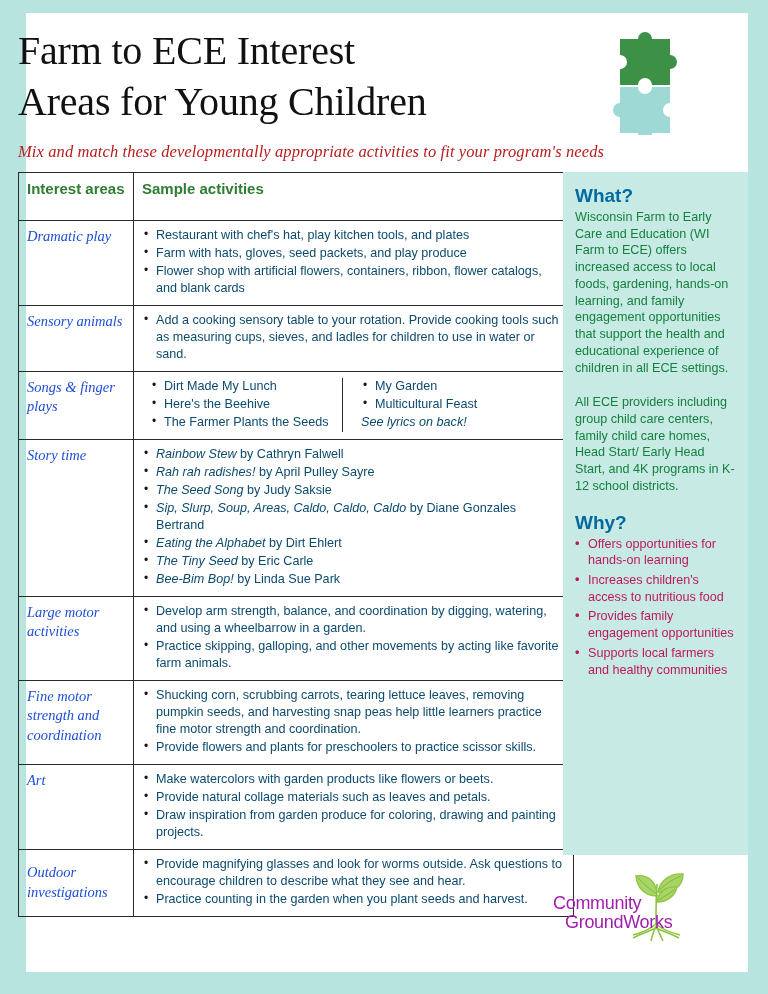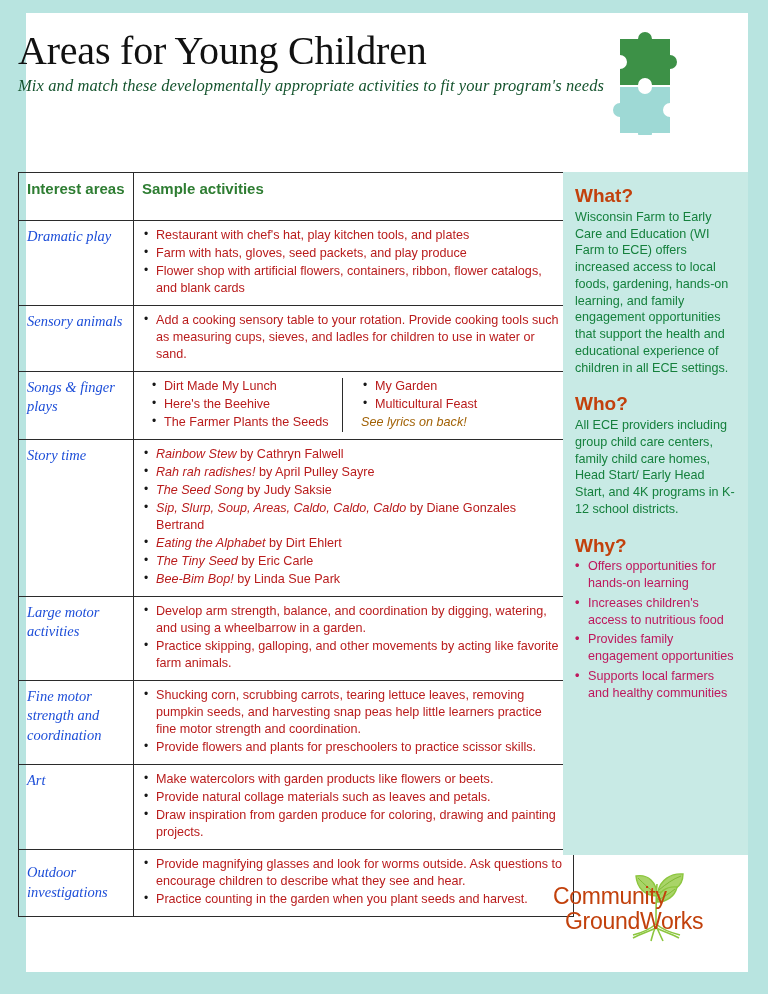--- a/index.html
+++ b/index.html
@@ -38,25 +38,25 @@
   }
   .title {
     font-family: "Liberation Serif", serif;
     font-size: 40px;
     line-height: 1.28;
     color: #111111;
     letter-spacing: -0.2px;
     width: 560px;
   }
   .subtitle {
-    margin-top: 0;
+    margin-top: 15px;
     font-family: "Liberation Serif", serif;
     font-style: italic;
     font-size: 16.5px;
-    color: #14532d;
+    color: #b91c1c;
     letter-spacing: 0.1px;
   }
 
   
   .puzzle {
     position: absolute;
     left: 598px;
     top: 25px;
     width: 100px;
     height: 110px;
@@ -105,37 +105,37 @@
 
   td.cell { font-size: 12.6px; color: #161616; }
 
   ul.bullets { list-style: none; margin: 0; padding: 0; }
   ul.bullets > li {
     position: relative;
     padding-left: 14px;
     margin-bottom: 1px;
     line-height: 1.35;
     font-size: 12.6px;
-    color: #b91c1c;
+    color: #0c4a6e;
   }
   ul.bullets > li::before {
     content: "\2022";
     position: absolute;
     left: 2px;
     top: -1px;
     font-size: 12px;
     color: #161616;
   }
   .it { font-style: italic; }
 
   .noteline {
     font-style: italic;
     font-size: 12.6px;
     line-height: 1.35;
-    color: #a16207;
+    color: #0c4a6e;
     padding-left: 0px;
     margin-top: 0px;
   }
 
   
   .split {
     display: flex;
     width: 100%;
   }
   .split .left {
@@ -157,21 +157,21 @@
     top: 172px;
     width: 185px;
     height: 683px;
     background: #c8eae5;
     padding: 14px 10px 10px 12px;
   }
   .side-h {
     font-family: "Liberation Sans", sans-serif;
     font-weight: bold;
     font-size: 19px;
-    color: #c2410c;
+    color: #0369a1;
     line-height: 1.1;
     margin-bottom: 2px;
   }
   .side-p {
     font-size: 12.6px;
     line-height: 1.33;
     color: #15803d;
     margin-bottom: 18px;
   }
   ul.side-bullets { list-style: none; margin: 0; padding: 0; }
@@ -195,37 +195,38 @@
   .cgw {
     position: absolute;
     left: 553px;
     top: 862px;
     width: 175px;
     height: 80px;
   }
   .cgw-text {
     position: absolute;
     left: 0px;
-    top: 22px;
+    top: 32px;
     font-family: "Liberation Sans", sans-serif;
-    font-size: 23px;
-    color: #c2410c;
+    font-size: 18px;
+    color: #a21caf;
     line-height: 1.08;
     letter-spacing: -0.3px;
   }
   .cgw-text .l2 { padding-left: 12px; display: block; }
 </style>
 </head>
 <body>
 
 <div id="page">
   <div class="sheet"></div>
 
   <div class="header">
     <div class="title">
+      <div>Farm to ECE Interest</div>
       <div>Areas for Young Children</div>
     </div>
     <div class="subtitle">Mix and match these developmentally appropriate activities to fit your program's needs</div>
   </div>
 
   <div class="puzzle">
     <svg viewBox="0 0 100 110" width="100" height="110" aria-hidden="true">
       <path d="M22 14 h18 a7 7 0 0 1 14 0 h18 v16 a7 7 0 0 1 0 14 v16 h-18 a7 7 0 0 0 -14 0 h-18 v-16 a7 7 0 0 0 0 -14 z" fill="#3d9147"></path>
       <path d="M22 62 h18 a7 7 0 0 0 14 0 h18 v16 a7 7 0 0 0 0 14 v16 h-18 a7 7 0 0 1 -14 0 h-18 v-16 a7 7 0 0 1 0 -14 z" fill="#9ed9d5"></path>
     </svg>
@@ -343,21 +344,20 @@
           </td>
         </tr>
       </tbody>
     </table>
   </div>
 
   <div class="sidebar">
     <div class="side-h">What?</div>
     <div class="side-p">Wisconsin Farm to Early Care and Education (WI Farm to ECE) offers increased access to local foods, gardening, hands-on learning, and family engagement opportunities that support the health and educational experience of children in all ECE settings.</div>
 
-    <div class="side-h">Who?</div>
     <div class="side-p">All ECE providers including group child care centers, family child care homes, Head Start/ Early Head Start, and 4K programs in K-12 school districts.</div>
 
     <div class="side-h">Why?</div>
     <ul class="side-bullets">
       <li>Offers opportunities for hands-on learning</li>
       <li>Increases children's access to nutritious food</li>
       <li>Provides family engagement opportunities</li>
       <li>Supports local farmers and healthy communities</li>
     </ul>
   </div>

